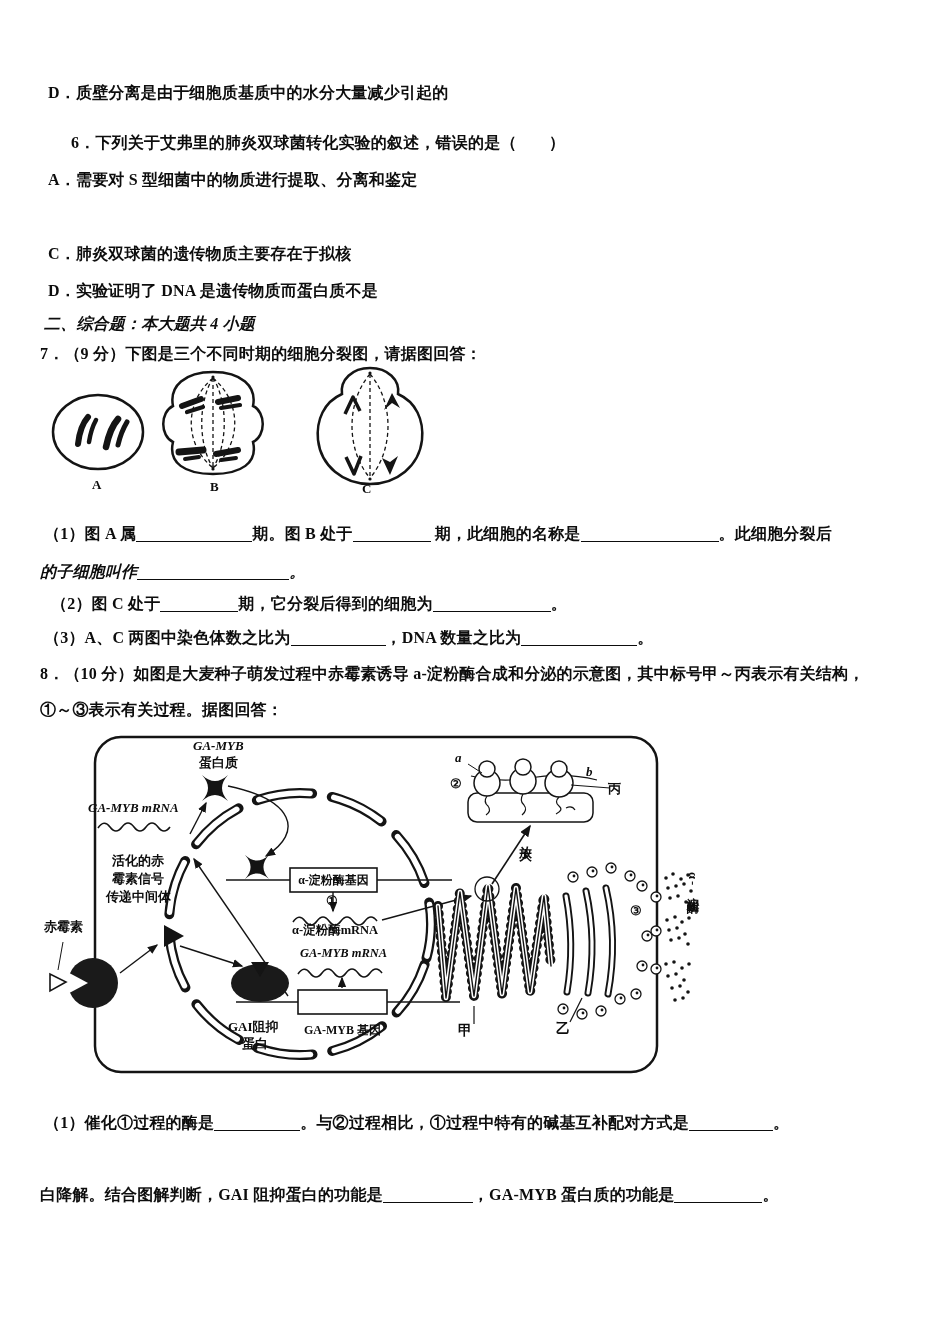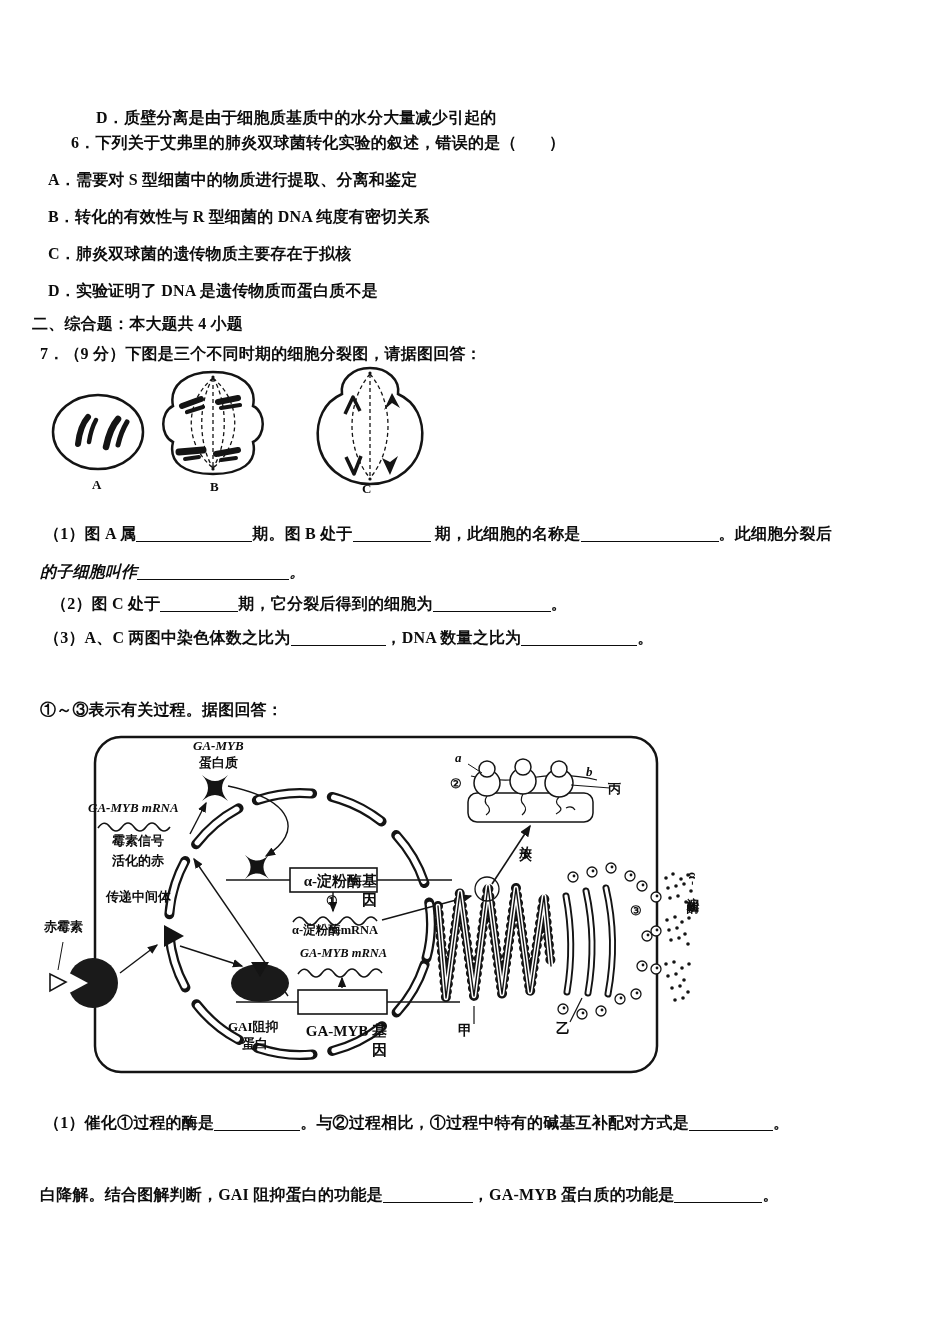--- a/index.html
+++ b/index.html
@@ -5,36 +5,35 @@
   html,body{margin:0;padding:0;background:#e8e8e8;}
   .page{position:relative;width:950px;height:1344px;background:#ffffff;overflow:hidden;
         font-family:"Liberation Serif","DejaVu Serif",serif;color:#0d0d0d;}
   .line{position:absolute;white-space:nowrap;font-size:16px;font-weight:bold;letter-spacing:0.2px;}
   .blank{display:inline-block;height:1.02em;border-bottom:1.6px solid #0d0d0d;vertical-align:-3px;}
   .flabel{position:absolute;white-space:nowrap;font-size:13px;font-weight:bold;
           font-family:"Liberation Serif","DejaVu Serif",serif;}
   .flabel.sm{font-size:12.5px;}
   .flabel.lat{font-style:italic;}
   .flabel.vert{writing-mode:vertical-rl;text-orientation:mixed;letter-spacing:2px;}
-  .genebox-label{position:absolute;text-align:right;font-size:15px;font-weight:bold;font-family:Liberation Serif, serif;}
+  .genebox-label{position:absolute;text-align:center;font-size:12px;font-weight:bold;font-family:Liberation Serif, serif;}
   svg{position:absolute;}
   svg path,svg polyline,svg line,svg circle,svg ellipse,svg rect,svg polygon{vector-effect:none;}
 </style>
 </head>
 <body>
 
 <div class="page">
 
-  <div class="line" style="left:48px;top:108px;margin-left:48px;">D．质壁分离是由于细胞质基质中的水分大量减少引起的</div>
+  <div class="line" style="left:48px;top:83px;">D．质壁分离是由于细胞质基质中的水分大量减少引起的</div>
   <div class="line" style="left:42px;top:133px;margin-left:29px;">6．下列关于艾弗里的肺炎双球菌转化实验的叙述，错误的是（　　）</div>
   <div class="line" style="left:48px;top:170px;">A．需要对 S 型细菌中的物质进行提取、分离和鉴定</div>
-  <div class="line" style="left:48px;top:207px;">B．转化的有效性与 R 型细菌的 DNA 纯度有密切关系</div>
   <div class="line" style="left:48px;top:244px;">C．肺炎双球菌的遗传物质主要存在于拟核</div>
   <div class="line" style="left:48px;top:281px;">D．实验证明了 DNA 是遗传物质而蛋白质不是</div>
-  <div class="line" style="left:32px;top:314px;">二、综合题：本大题共 4 小题</div>
+  <div class="line" style="left:44px;top:314px;font-style:italic;">二、综合题：本大题共 4 小题</div>
   <div class="line" style="left:40px;top:344px;">7．（9 分）下图是三个不同时期的细胞分裂图，请据图回答：</div>
 
   <svg style="left:48px;top:362px;" width="400" height="148" viewBox="0 0 400 148">
     <g fill="none" stroke="#141414">
 
       <g>
         <ellipse cx="50" cy="70" rx="45" ry="37" stroke-width="2.5" fill="#fff"></ellipse>
         <path d="M30,82 Q32,64 40,55" stroke-width="6" stroke-linecap="round"></path>
         <path d="M41,80 Q43,67 48,58" stroke-width="4.5" stroke-linecap="round"></path>
         <path d="M58,85 Q62,66 70,57" stroke-width="6.5" stroke-linecap="round"></path>
@@ -82,20 +81,21 @@
   </svg>
   <div class="flabel" style="left:92px;top:477px;">A</div>
   <div class="flabel" style="left:210px;top:479px;">B</div>
   <div class="flabel" style="left:362px;top:481px;">C</div>
 
   <div class="line" style="left:44px;top:524px;"><span>（1）图 A 属</span><span class="blank" style="width: 116px;"></span><span>期。图 B 处于</span><span class="blank" style="width: 78px;"></span><span> 期，此细胞的名称是</span><span class="blank" style="width: 138px;"></span><span>。此细胞分裂后</span></div>
   <div class="line" style="left:40px;top:562px;font-style:italic;"><span>的子细胞叫作</span><span class="blank" style="width: 152px;"></span><span>。</span></div>
   <div class="line" style="left:51px;top:594px;"><span>（2）图 C 处于</span><span class="blank" style="width: 78px;"></span><span>期，它分裂后得到的细胞为</span><span class="blank" style="width: 118px;"></span><span>。</span></div>
   <div class="line" style="left:44px;top:628px;"><span>（3）A、C 两图中染色体数之比为</span><span class="blank" style="width: 95px;"></span><span>，DNA 数量之比为</span><span class="blank" style="width: 116px;"></span><span>。</span></div>
 
+  <div class="line" style="left:40px;top:664px;">8．（10 分）如图是大麦种子萌发过程中赤霉素诱导 a-淀粉酶合成和分泌的示意图，其中标号甲～丙表示有关结构，</div>
   <div class="line" style="left:40px;top:700px;">①～③表示有关过程。据图回答：</div>
 
   <svg style="left:30px;top:726px;" width="700" height="362" viewBox="0 0 700 362">
     <defs>
       <marker id="ah" markerWidth="9" markerHeight="8" refX="6.5" refY="3" orient="auto">
         <path d="M0,0 L7.5,3 L0,6 Z" fill="#141414"></path>
       </marker>
     </defs>
     <g fill="none" stroke="#141414">
 
@@ -249,21 +249,21 @@
         <line x1="580" y1="62" x2="541" y2="59" stroke-width="1"></line>
       </g>
       <line x1="462" y1="158" x2="500" y2="100" stroke-width="1.6" marker-end="url(#ah)"></line>
     </g>
   </svg>
 
   <div class="flabel lat" style="left:193px;top:738px;">GA-MYB</div>
   <div class="flabel" style="left:199px;top:754px;">蛋白质</div>
   <div class="flabel lat" style="left:88px;top:800px;">GA-MYB mRNA</div>
   <div class="flabel" style="left:112px;top:852px;">活化的赤</div>
-  <div class="flabel" style="left:112px;top:832px;">霉素信号</div>
+  <div class="flabel" style="left:112px;top:870px;">霉素信号</div>
   <div class="flabel" style="left:106px;top:888px;">传递中间体</div>
   <div class="flabel" style="left:44px;top:918px;">赤霉素</div>
   <div class="genebox-label" style="left:290px;top:872px;width:87px;">α-淀粉酶基因</div>
   <div class="flabel" style="left:326px;top:893px;">①</div>
   <div class="flabel sm" style="left:292px;top:922px;">α-淀粉酶mRNA</div>
   <div class="flabel sm lat" style="left:300px;top:946px;">GA-MYB mRNA</div>
   <div class="genebox-label" style="left:298px;top:994px;width:89px;margin-top:28px;">GA-MYB 基因</div>
   <div class="flabel" style="left:228px;top:1018px;">GAI阻抑</div>
   <div class="flabel" style="left:242px;top:1035px;">蛋白</div>
   <div class="flabel" style="left:458px;top:1022px;font-size:14px;">甲</div>

